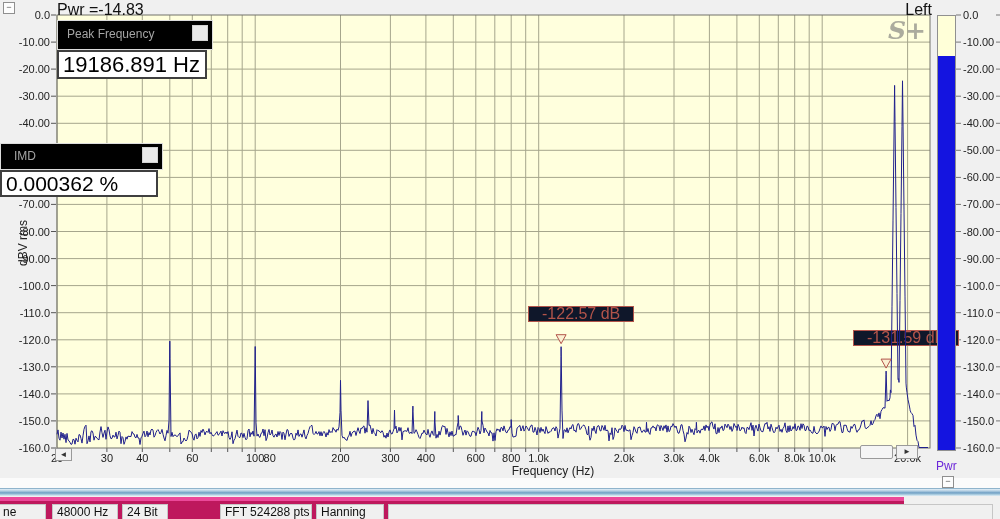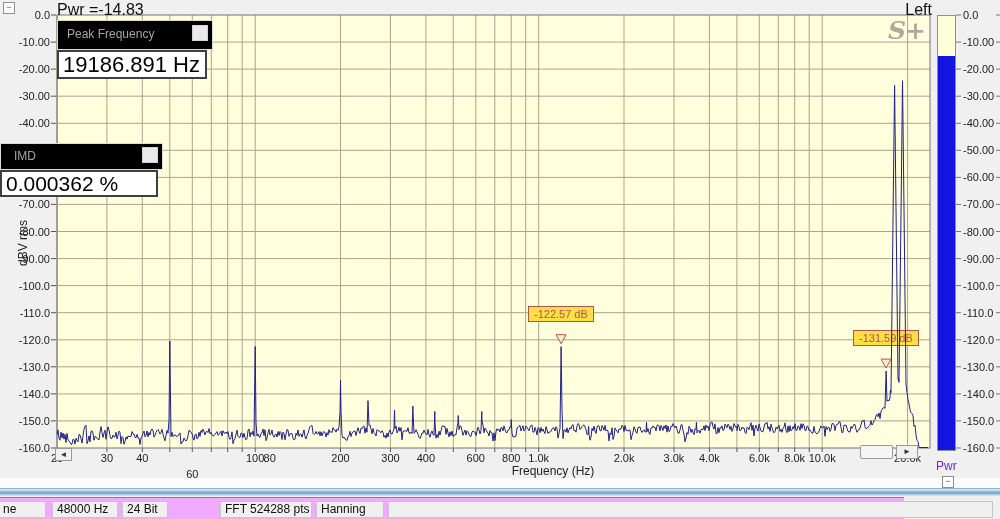--- a/index.html
+++ b/index.html
@@ -1,22 +1,22 @@
 <!DOCTYPE html>
 <html><head>
 <meta charset="utf-8">
 <style>
   html,body{margin:0;padding:0;background:#d8d8d8}
   .screen{position:relative;width:1000px;height:519px;background:#f0f0f0;
     font-family:"Liberation Sans",sans-serif;overflow:hidden;-webkit-user-select:none;user-select:none}
   .layer{position:absolute;left:0;top:0;pointer-events:none}
   #plot-bg{position:absolute;left:57px;top:15px;width:873px;height:433px;background:#ffffdd;z-index:0}
   #gridSvg{z-index:1} #traceSvg{z-index:3}
-  .ann-box{position:absolute;z-index:2;border:1px solid #b2544a;color:#b2544a;background:#fde047;
-    font-size:11px;line-height:14px;height:14px;padding:0 5px;white-space:nowrap}
+  .ann-box{position:absolute;z-index:2;border:1px solid #b2544a;color:#b2544a;background:#0f172a;
+    font-size:16px;line-height:14px;height:14px;padding:0 13px;white-space:nowrap}
   .toptext{position:absolute;top:1px;font-size:16px;color:#111;z-index:4}
   .minibox{position:absolute;width:12px;height:12px;box-sizing:border-box;border:1px solid #8f8f8f;
     background:#fdfdfd;color:#555;font-size:9px;line-height:9px;text-align:center;z-index:6}
   .ytick-label{position:absolute;width:42px;text-align:right;font-size:11px;color:#222;z-index:4}
   .xtick-label{position:absolute;font-size:11px;color:#222;z-index:4;transform:translateX(-50%);white-space:nowrap}
   .meter-label{position:absolute;font-size:11px;color:#222;z-index:4;white-space:nowrap}
   #ylabel{position:absolute;left:-7px;top:236px;font-size:12px;color:#222;transform:rotate(-90deg);
     transform-origin:center;z-index:4;width:60px;text-align:center}
   #xlabel{position:absolute;left:443px;top:464px;width:220px;text-align:center;font-size:12px;color:#222;z-index:4}
   #watermark{position:absolute;left:888px;top:16px;z-index:1;font-family:"DejaVu Serif",serif;
@@ -32,22 +32,22 @@
   #meter-fill{position:absolute;left:0;width:100%;bottom:0;background:#1414e0}
   #meter-name{position:absolute;left:936px;top:459px;width:24px;font-size:12px;color:#6d28d9;z-index:4}
   .scroll-btn{position:absolute;background:#f1f1f1;border:1px solid #9a9a9a;box-sizing:border-box;z-index:6;
     font-size:8px;line-height:11px;text-align:center;color:#333}
   #scroll-thumb{position:absolute;left:860px;top:445px;width:33px;height:14px;background:#f5f5f5;
     border:1px solid #9a9a9a;border-radius:2px;box-sizing:border-box;z-index:6}
   #white-band{position:absolute;left:0;top:478px;width:1000px;height:10px;background:#fbfbfb;z-index:0}
   #blue-strip{position:absolute;left:0;top:488px;width:1000px;height:8px;z-index:0;
     background:linear-gradient(#e4f0f8 0%,#aecbe0 30%,#6f9fc4 55%,#a7cade 78%,#e0edf6 100%);
     border-top:1px solid #8fb4cc;box-sizing:border-box}
-  #status-bar{position:absolute;left:0;top:497px;width:904px;height:22px;background:#f0abfc;
-    border-top:1px solid #ec4899;box-sizing:border-box;z-index:4}
+  #status-bar{position:absolute;left:0;top:497px;width:904px;height:22px;background:#be185d;
+    border-top:4px solid #ec4899;box-sizing:border-box;z-index:4}
   .status-cell{position:absolute;top:3px;height:17px;background:#f0f0f0;border:1px solid #c6c6c6;
     box-sizing:border-box;font-size:12px;line-height:15px;color:#111;padding:0 4px;overflow:hidden;white-space:nowrap}
 </style>
 </head>
 <body>
 
 <div class="screen">
 
   <div class="minibox" style="left:3px;top:2px">−</div>
 
@@ -210,21 +210,21 @@
       <div class="ytick-label" style="left: 8px; top: 333.75px;">-120.0</div>
       <div class="ytick-label" style="left: 8px; top: 360.812px;">-130.0</div>
       <div class="ytick-label" style="left: 8px; top: 387.875px;">-140.0</div>
       <div class="ytick-label" style="left: 8px; top: 414.938px;">-150.0</div>
       <div class="ytick-label" style="left: 8px; top: 442px;">-160.0</div>
     </div>
   <div id="xticks">
       <div class="xtick-label" style="left: 57px; top: 452px;">20</div>
       <div class="xtick-label" style="left: 106.925px; top: 452px;">30</div>
       <div class="xtick-label" style="left: 142.347px; top: 452px;">40</div>
-      <div class="xtick-label" style="left: 192.272px; top: 468px; text-align: right;">60</div>
+      <div class="xtick-label" style="left: 192.272px; top: 452px; text-align: right;">60</div>
       <div class="xtick-label" style="left: 227.694px; top: 452px; margin-left: 42px;">80</div>
       <div class="xtick-label" style="left: 255.17px; top: 452px;">100</div>
       <div class="xtick-label" style="left: 340.517px; top: 452px;">200</div>
       <div class="xtick-label" style="left: 390.442px; top: 452px;">300</div>
       <div class="xtick-label" style="left: 425.864px; top: 452px;">400</div>
       <div class="xtick-label" style="left: 475.789px; top: 452px;">600</div>
       <div class="xtick-label" style="left: 511.211px; top: 452px;">800</div>
       <div class="xtick-label" style="left: 538.687px; top: 452px;">1.0k</div>
       <div class="xtick-label" style="left: 624.034px; top: 452px;">2.0k</div>
       <div class="xtick-label" style="left: 673.959px; top: 452px;">3.0k</div>

